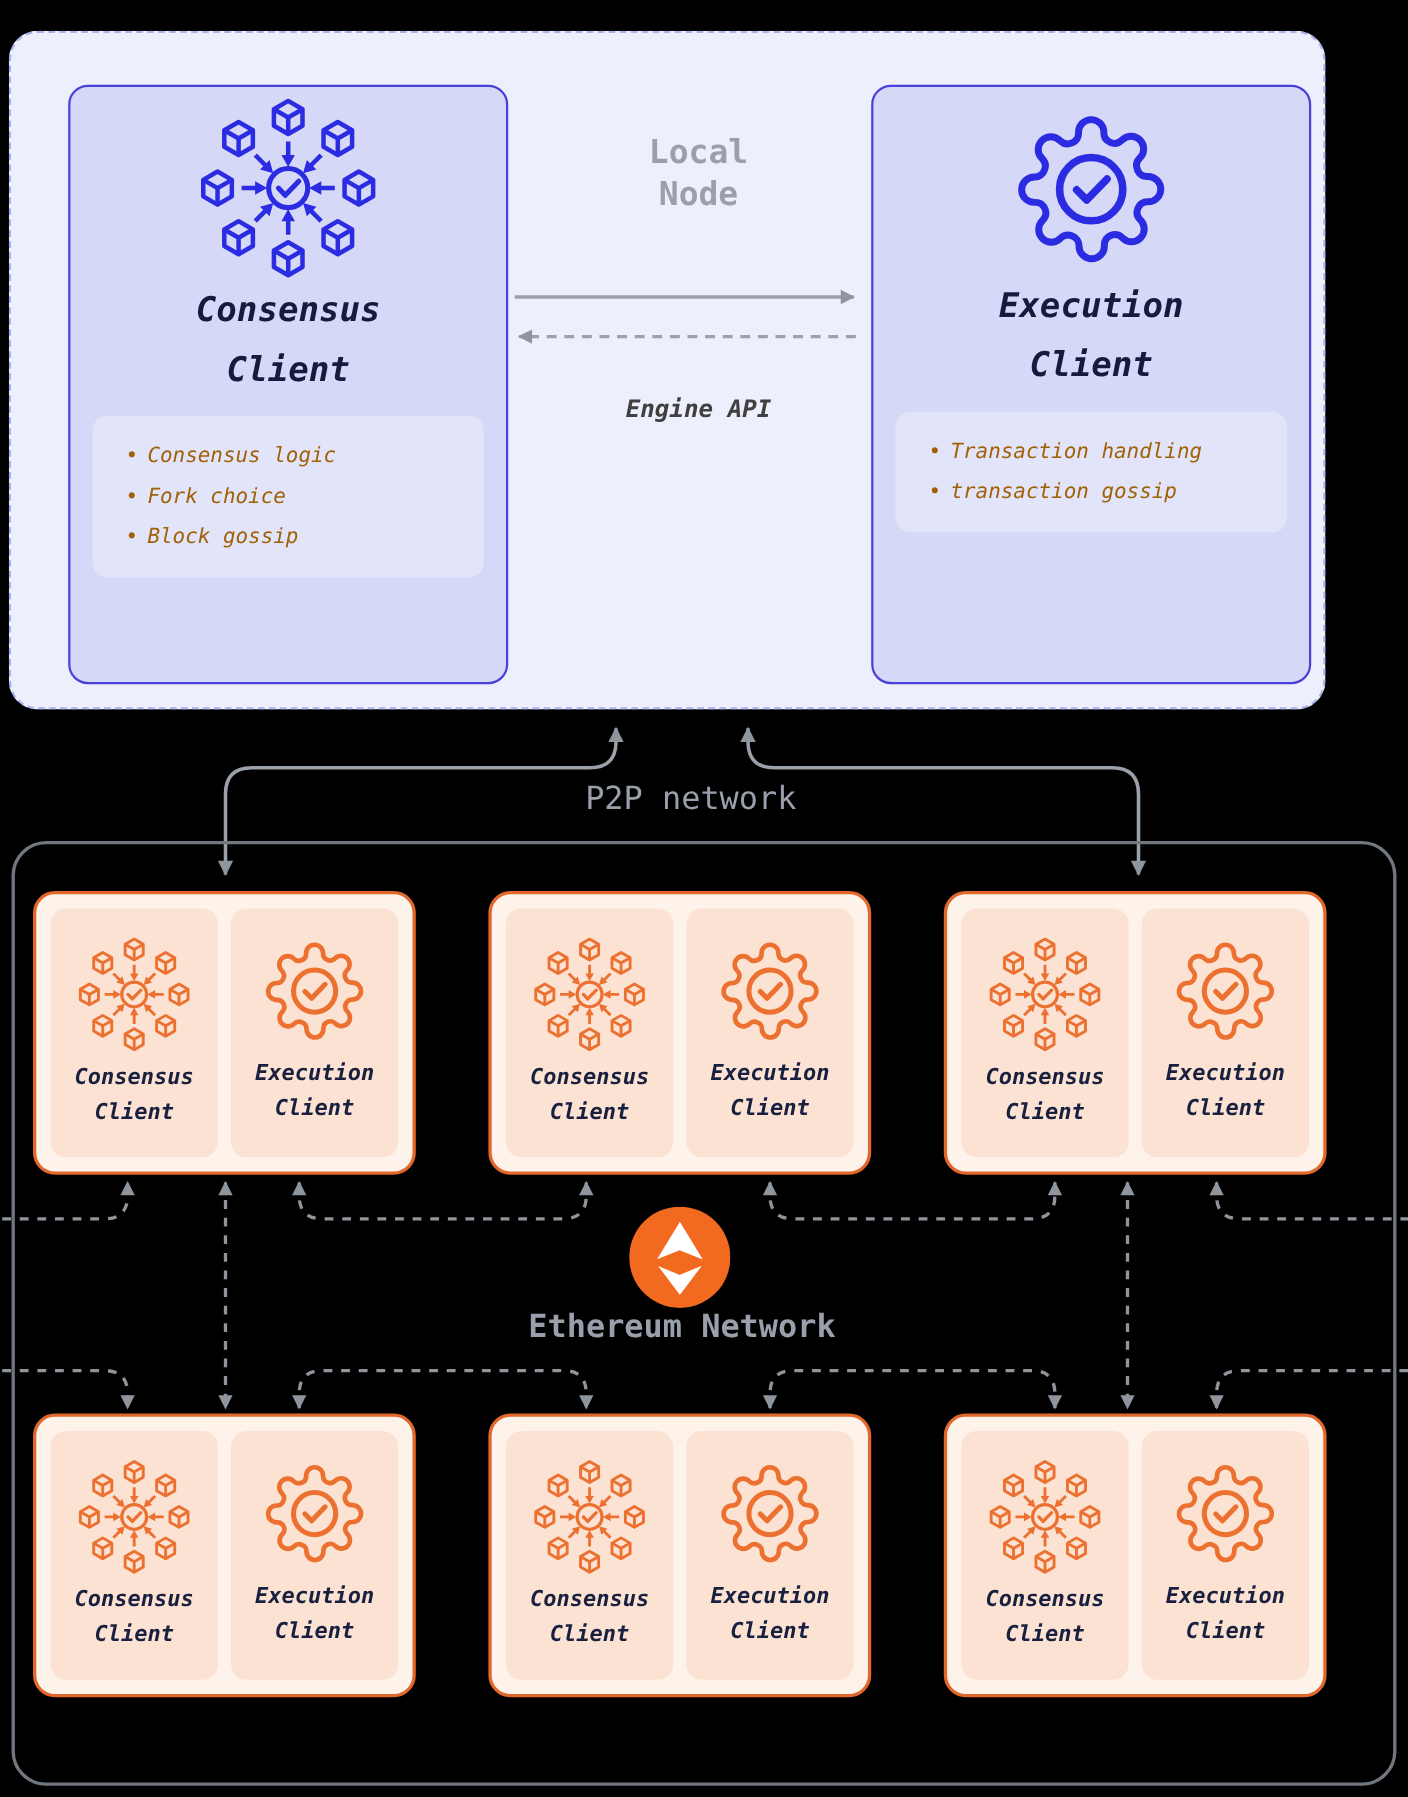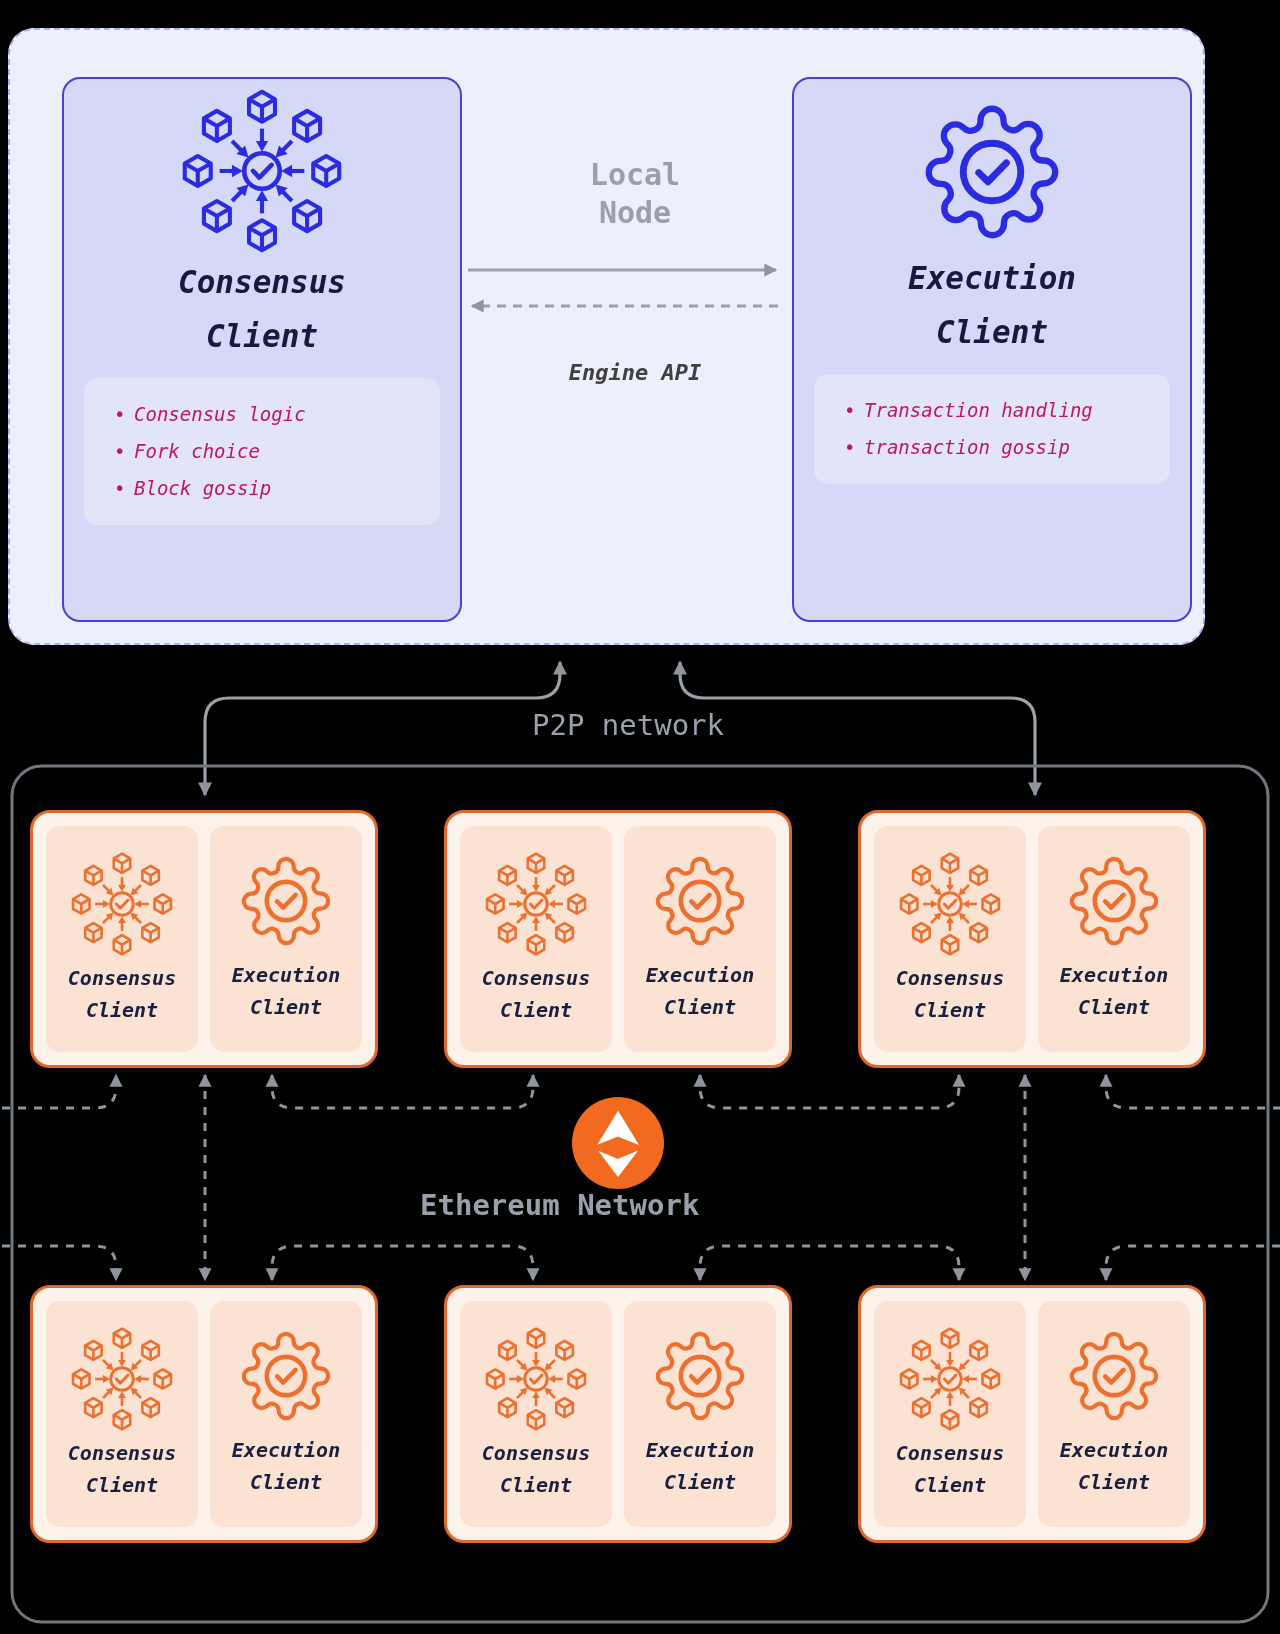--- a/index.html
+++ b/index.html
@@ -30,41 +30,41 @@
     text-align:center; line-height:1.75; margin-top:2px;
   }
   .card-title span { display:block; }
   .feature-box {
     background:#e2e4fa; border-radius:14px; width:356px;
     margin-top:14px; padding:18px 14px 18px 26px;
   }
   .feature-box ul { list-style:none; }
   .feature-box li {
     position:relative; font-style:italic; font-weight:500; font-size:19px;
-    color:#be185d; line-height:1.95; padding-left:24px;
+    color:#a16207; line-height:1.95; padding-left:24px;
   }
   .feature-box li::before { content:"•"; position:absolute; left:4px; }
 
   .local-node-label {
     position:absolute; left:540px; top:90px; width:170px; text-align:center;
-    font-weight:bold; font-size:30px; color:#9aa0ab; line-height:1.25;margin-top:36px;
+    font-weight:bold; font-size:30px; color:#9aa0ab; line-height:1.25;
   }
   .local-node-label span { display:block; }
   .engine-api-label {
     position:absolute; left:520px; top:330px; width:210px; text-align:center;
     font-style:italic; font-weight:600; font-size:22px; color:#404040;
   }
 
   
   .p2p-label {
     position:absolute; left:500px; top:708px; width:256px; text-align:center;
     font-weight:normal; font-size:29px; color:#9aa0ab;
   }
   .eth-label {
-    position:absolute; left:420px; top:1188px; width:400px; text-align:left;
+    position:absolute; left:420px; top:1188px; width:400px; text-align:center;
     font-weight:bold; font-size:29px; color:#9aa0ab;
   }
   .eth-badge { position:absolute; left:572px; top:1097px; width:92px; height:92px; }
 
   
   .peer-row {
     position:absolute; left:30px; width:1176px; height:258px;
     display:flex; justify-content:space-between;
   }
   .peer-row.row1 { top:810px; }

